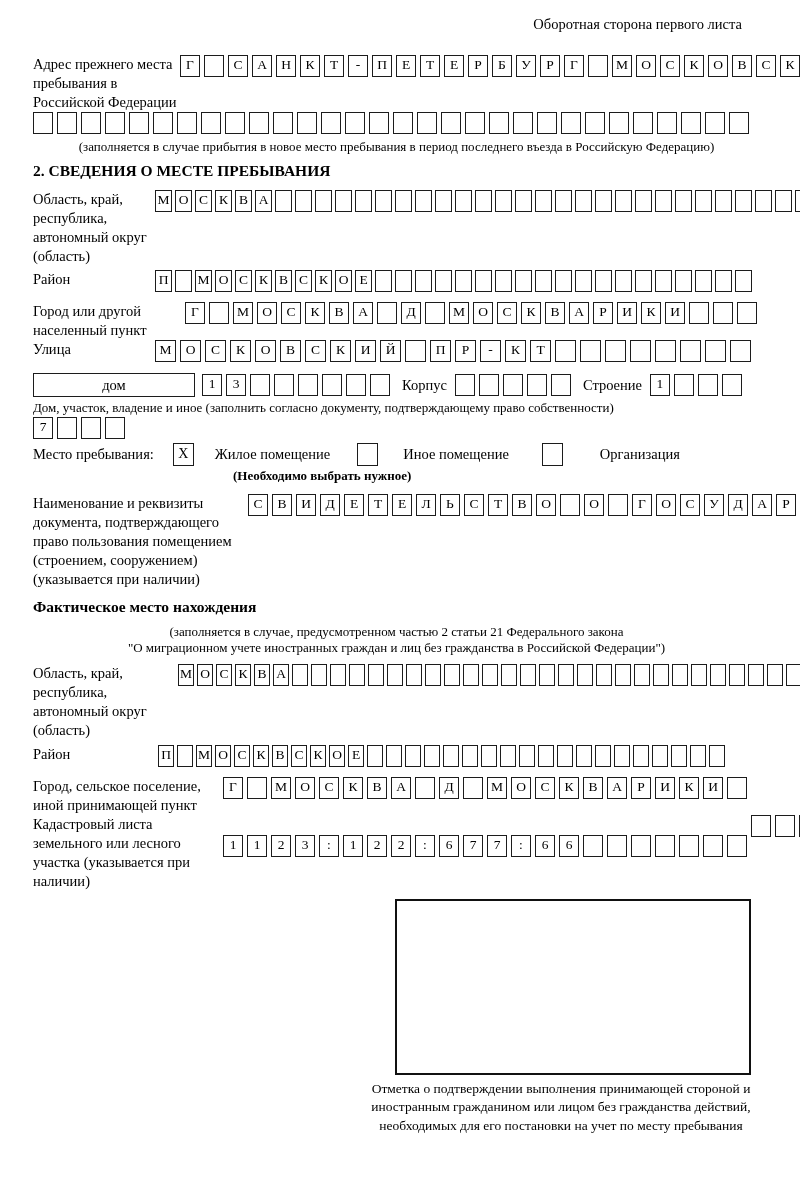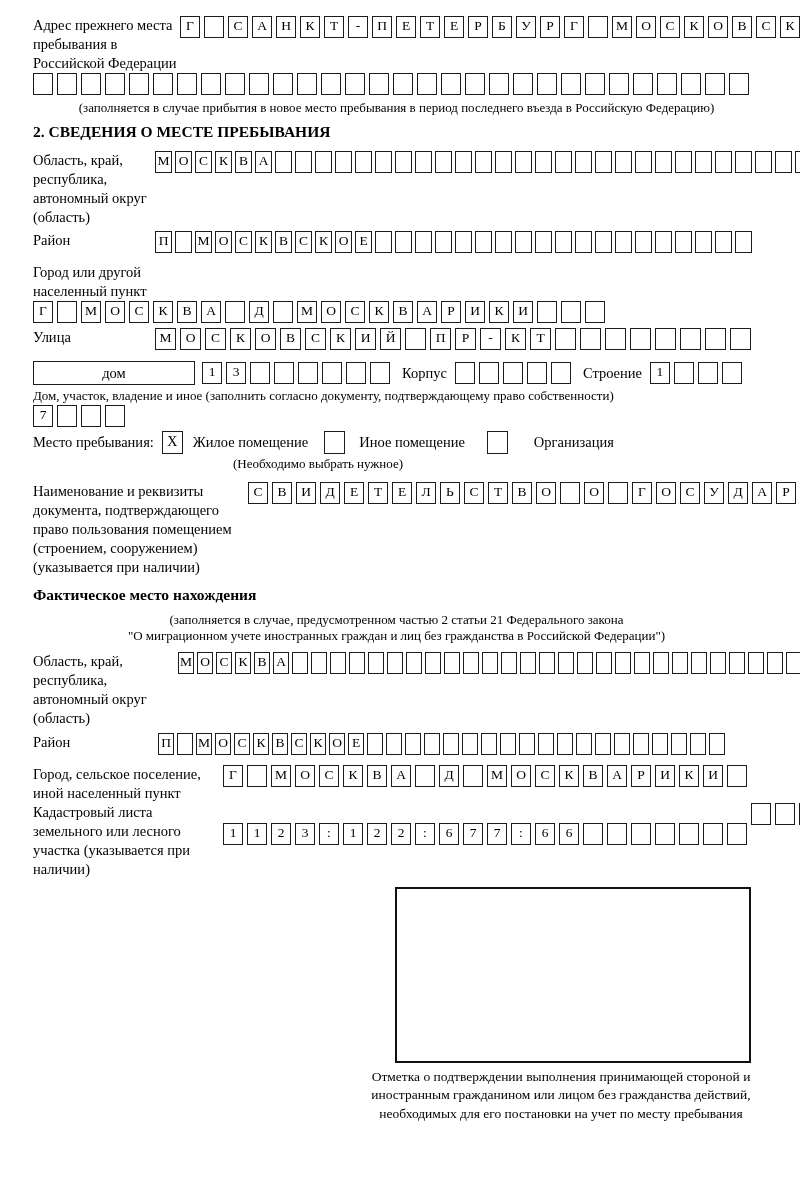--- a/index.html
+++ b/index.html
@@ -26,20 +26,21 @@
   .chk{box-sizing:border-box;width:21px;height:23px;border:1.6px solid #1c1c1c;display:inline-flex;
        align-items:center;justify-content:center;font-size:14px;flex:none;}
   .stamp{box-sizing:border-box;margin:8px 0 0 362px;width:356px;height:176px;border:2px solid #111;}
   .stampcap{margin:5px 0 0 330px;width:396px;text-align:center;font-size:13.5px;line-height:1.35;}
 </style>
 </head>
 <body>
 
 <div class="sheet">
 
+  <div class="hdr">Оборотная сторона первого листа</div>
 
   <div class="frow">
     <div class="flabel" style="width:147px;">Адрес прежнего места пребывания в Российской Федерации</div>
     <div class="cellcol">
       <div class="cells md"><span class="cell">Г</span><span class="cell"></span><span class="cell">С</span><span class="cell">А</span><span class="cell">Н</span><span class="cell">К</span><span class="cell">Т</span><span class="cell">-</span><span class="cell">П</span><span class="cell">Е</span><span class="cell">Т</span><span class="cell">Е</span><span class="cell">Р</span><span class="cell">Б</span><span class="cell">У</span><span class="cell">Р</span><span class="cell">Г</span><span class="cell"></span><span class="cell">М</span><span class="cell">О</span><span class="cell">С</span><span class="cell">К</span><span class="cell">О</span><span class="cell">В</span></div>
       <div class="cells md"><span class="cell">С</span><span class="cell">К</span><span class="cell">И</span><span class="cell">Й</span><span class="cell"></span><span class="cell">П</span><span class="cell">Р</span><span class="cell">-</span><span class="cell">К</span><span class="cell">Т</span><span class="cell"></span><span class="cell">С</span><span class="cell">Т</span><span class="cell">Р</span><span class="cell"></span><span class="cell">1</span><span class="cell">3</span><span class="cell"></span><span class="cell">К</span><span class="cell">В</span><span class="cell"></span><span class="cell">7</span><span class="cell"></span><span class="cell"></span></div>
       <div class="cells md"><span class="cell"></span><span class="cell"></span><span class="cell"></span><span class="cell"></span><span class="cell"></span><span class="cell"></span><span class="cell"></span><span class="cell"></span><span class="cell"></span><span class="cell"></span><span class="cell"></span><span class="cell"></span><span class="cell"></span><span class="cell"></span><span class="cell"></span><span class="cell"></span><span class="cell"></span><span class="cell"></span><span class="cell"></span><span class="cell"></span><span class="cell"></span><span class="cell"></span><span class="cell"></span><span class="cell"></span></div>
     </div>
   </div>
   <div class="cells md"><span class="cell"></span><span class="cell"></span><span class="cell"></span><span class="cell"></span><span class="cell"></span><span class="cell"></span><span class="cell"></span><span class="cell"></span><span class="cell"></span><span class="cell"></span><span class="cell"></span><span class="cell"></span><span class="cell"></span><span class="cell"></span><span class="cell"></span><span class="cell"></span><span class="cell"></span><span class="cell"></span><span class="cell"></span><span class="cell"></span><span class="cell"></span><span class="cell"></span><span class="cell"></span><span class="cell"></span><span class="cell"></span><span class="cell"></span><span class="cell"></span><span class="cell"></span><span class="cell"></span><span class="cell"></span></div>
@@ -53,21 +54,21 @@
       <div class="cells sm" style="margin-bottom:9px;"><span class="cell">М</span><span class="cell">О</span><span class="cell">С</span><span class="cell">К</span><span class="cell">В</span><span class="cell">А</span><span class="cell"></span><span class="cell"></span><span class="cell"></span><span class="cell"></span><span class="cell"></span><span class="cell"></span><span class="cell"></span><span class="cell"></span><span class="cell"></span><span class="cell"></span><span class="cell"></span><span class="cell"></span><span class="cell"></span><span class="cell"></span><span class="cell"></span><span class="cell"></span><span class="cell"></span><span class="cell"></span><span class="cell"></span><span class="cell"></span><span class="cell"></span><span class="cell"></span><span class="cell"></span><span class="cell"></span></div>
       <div class="cells sm"><span class="cell"></span><span class="cell"></span><span class="cell"></span><span class="cell"></span><span class="cell"></span><span class="cell"></span><span class="cell"></span><span class="cell"></span><span class="cell"></span><span class="cell"></span><span class="cell"></span><span class="cell"></span><span class="cell"></span><span class="cell"></span><span class="cell"></span><span class="cell"></span><span class="cell"></span><span class="cell"></span><span class="cell"></span><span class="cell"></span><span class="cell"></span><span class="cell"></span><span class="cell"></span><span class="cell"></span><span class="cell"></span><span class="cell"></span><span class="cell"></span><span class="cell"></span><span class="cell"></span><span class="cell"></span></div>
     </div>
   </div>
 
   <div class="frow" style="margin-bottom:5px;">
     <div class="flabel" style="width:122px;">Район</div>
     <div class="cells sm"><span class="cell">П</span><span class="cell"></span><span class="cell">М</span><span class="cell">О</span><span class="cell">С</span><span class="cell">К</span><span class="cell">В</span><span class="cell">С</span><span class="cell">К</span><span class="cell">О</span><span class="cell">Е</span><span class="cell"></span><span class="cell"></span><span class="cell"></span><span class="cell"></span><span class="cell"></span><span class="cell"></span><span class="cell"></span><span class="cell"></span><span class="cell"></span><span class="cell"></span><span class="cell"></span><span class="cell"></span><span class="cell"></span><span class="cell"></span><span class="cell"></span><span class="cell"></span><span class="cell"></span><span class="cell"></span><span class="cell"></span></div>
   </div>
 
-  <div class="frow" style="margin-bottom:0;flex-direction:column;">
+  <div class="frow" style="margin-bottom:0;">
     <div class="flabel" style="width:152px;">Город или другой населенный пункт</div>
     <div class="cells md"><span class="cell">Г</span><span class="cell"></span><span class="cell">М</span><span class="cell">О</span><span class="cell">С</span><span class="cell">К</span><span class="cell">В</span><span class="cell">А</span><span class="cell"></span><span class="cell">Д</span><span class="cell"></span><span class="cell">М</span><span class="cell">О</span><span class="cell">С</span><span class="cell">К</span><span class="cell">В</span><span class="cell">А</span><span class="cell">Р</span><span class="cell">И</span><span class="cell">К</span><span class="cell">И</span><span class="cell"></span><span class="cell"></span><span class="cell"></span></div>
   </div>
 
   <div class="frow" style="margin-bottom:6px;">
     <div class="flabel" style="width:122px;">Улица</div>
     <div class="cells lg"><span class="cell">М</span><span class="cell">О</span><span class="cell">С</span><span class="cell">К</span><span class="cell">О</span><span class="cell">В</span><span class="cell">С</span><span class="cell">К</span><span class="cell">И</span><span class="cell">Й</span><span class="cell"></span><span class="cell">П</span><span class="cell">Р</span><span class="cell">-</span><span class="cell">К</span><span class="cell">Т</span><span class="cell"></span><span class="cell"></span><span class="cell"></span><span class="cell"></span><span class="cell"></span><span class="cell"></span><span class="cell"></span><span class="cell"></span></div>
   </div>
 
   <div class="frow" style="align-items:center;margin-bottom:3px;">
@@ -77,30 +78,30 @@
     <div class="cells md" style="margin-bottom:0;"><span class="cell"></span><span class="cell"></span><span class="cell"></span><span class="cell"></span><span class="cell"></span></div>
     <div class="inlab">Строение</div>
     <div class="cells md" style="margin-bottom:0;"><span class="cell">1</span><span class="cell"></span><span class="cell"></span><span class="cell"></span></div>
   </div>
   <div class="cap" style="">Дом, участок, владение и иное (заполнить согласно документу, подтверждающему право собственности)</div>
 
   <div class="frow" style="align-items:center;margin-bottom:4px;">
     <div class="cells md" style="margin-bottom:0;"><span class="cell">7</span><span class="cell"></span><span class="cell"></span><span class="cell"></span></div>
   </div>
 
-  <div class="frow" style="align-items:center;">
+  <div class="frow" style="align-items:center;gap:11px;">
     <div class="flabel">Место пребывания:</div>
     <div class="chk" style="margin:0 10px 0 8px;">X</div>
     <div class="flabel">Жилое помещение</div>
     <div class="chk" style="margin:0 14px 0 16px;"></div>
     <div class="flabel">Иное помещение</div>
     <div class="chk" style="margin:0 26px 0 22px;"></div>
     <div class="flabel">Организация</div>
   </div>
-  <div class="cap" style="margin:2px 0 10px 200px;">(Необходимо выбрать нужное)</div>
+  <div class="cap" style="margin:2px 0 10px 200px;font-weight:bold;">(Необходимо выбрать нужное)</div>
 
   <div class="frow" style="margin-bottom:8px;">
     <div class="flabel" style="width:215px;">Наименование и реквизиты документа, подтверждающего право пользования помещением (строением, сооружением) (указывается при наличии)</div>
     <div class="cellcol">
       <div class="cells md" style="margin-bottom:7px;"><span class="cell">С</span><span class="cell">В</span><span class="cell">И</span><span class="cell">Д</span><span class="cell">Е</span><span class="cell">Т</span><span class="cell">Е</span><span class="cell">Л</span><span class="cell">Ь</span><span class="cell">С</span><span class="cell">Т</span><span class="cell">В</span><span class="cell">О</span><span class="cell"></span><span class="cell">О</span><span class="cell"></span><span class="cell">Г</span><span class="cell">О</span><span class="cell">С</span><span class="cell">У</span><span class="cell">Д</span></div>
       <div class="cells md" style="margin-bottom:7px;"><span class="cell">А</span><span class="cell">Р</span><span class="cell">С</span><span class="cell">Т</span><span class="cell">В</span><span class="cell">Е</span><span class="cell">Н</span><span class="cell">Н</span><span class="cell">О</span><span class="cell">Й</span><span class="cell"></span><span class="cell">Р</span><span class="cell">Е</span><span class="cell">Г</span><span class="cell">И</span><span class="cell">С</span><span class="cell">Т</span><span class="cell">Р</span><span class="cell">А</span><span class="cell">Ц</span><span class="cell">И</span></div>
       <div class="cells md"><span class="cell">И</span><span class="cell"></span><span class="cell">П</span><span class="cell">Р</span><span class="cell">А</span><span class="cell">В</span><span class="cell">А</span><span class="cell"></span><span class="cell">№</span><span class="cell">0</span><span class="cell">0</span><span class="cell">-</span><span class="cell">0</span><span class="cell">0</span><span class="cell">-</span><span class="cell">0</span><span class="cell">0</span><span class="cell">/</span><span class="cell">0</span><span class="cell">0</span><span class="cell">0</span></div>
     </div>
   </div>
 
@@ -115,21 +116,21 @@
       <div class="cells xs"><span class="cell"></span><span class="cell"></span><span class="cell"></span><span class="cell"></span><span class="cell"></span><span class="cell"></span><span class="cell"></span><span class="cell"></span><span class="cell"></span><span class="cell"></span><span class="cell"></span><span class="cell"></span><span class="cell"></span><span class="cell"></span><span class="cell"></span><span class="cell"></span><span class="cell"></span><span class="cell"></span><span class="cell"></span><span class="cell"></span><span class="cell"></span><span class="cell"></span><span class="cell"></span><span class="cell"></span><span class="cell"></span><span class="cell"></span><span class="cell"></span><span class="cell"></span><span class="cell"></span><span class="cell"></span></div>
     </div>
   </div>
 
   <div class="frow" style="margin-bottom:5px;">
     <div class="flabel" style="width:125px;">Район</div>
     <div class="cells xs"><span class="cell">П</span><span class="cell"></span><span class="cell">М</span><span class="cell">О</span><span class="cell">С</span><span class="cell">К</span><span class="cell">В</span><span class="cell">С</span><span class="cell">К</span><span class="cell">О</span><span class="cell">Е</span><span class="cell"></span><span class="cell"></span><span class="cell"></span><span class="cell"></span><span class="cell"></span><span class="cell"></span><span class="cell"></span><span class="cell"></span><span class="cell"></span><span class="cell"></span><span class="cell"></span><span class="cell"></span><span class="cell"></span><span class="cell"></span><span class="cell"></span><span class="cell"></span><span class="cell"></span><span class="cell"></span><span class="cell"></span></div>
   </div>
 
   <div class="frow" style="margin-bottom:0;">
-    <div class="flabel" style="width:190px;">Город, сельское поселение, иной населенный пункт</div>
+    <div class="flabel" style="width:190px;">Город, сельское поселение, иной принимающей пункт</div>
     <div class="cells md"><span class="cell">Г</span><span class="cell"></span><span class="cell">М</span><span class="cell">О</span><span class="cell">С</span><span class="cell">К</span><span class="cell">В</span><span class="cell">А</span><span class="cell"></span><span class="cell">Д</span><span class="cell"></span><span class="cell">М</span><span class="cell">О</span><span class="cell">С</span><span class="cell">К</span><span class="cell">В</span><span class="cell">А</span><span class="cell">Р</span><span class="cell">И</span><span class="cell">К</span><span class="cell">И</span><span class="cell"></span></div>
   </div>
 
   <div class="frow">
     <div class="flabel" style="width:190px;">Кадастровый листа земельного или лесного участка (указывается при наличии)</div>
     <div class="cellcol">
       <div class="cells md" style="margin:20px 0 8px 0;"><span class="cell">1</span><span class="cell">1</span><span class="cell">2</span><span class="cell">3</span><span class="cell">:</span><span class="cell">1</span><span class="cell">2</span><span class="cell">2</span><span class="cell">:</span><span class="cell">6</span><span class="cell">7</span><span class="cell">7</span><span class="cell">:</span><span class="cell">6</span><span class="cell">6</span><span class="cell"></span><span class="cell"></span><span class="cell"></span><span class="cell"></span><span class="cell"></span><span class="cell"></span><span class="cell"></span></div>
       <div class="cells md"><span class="cell"></span><span class="cell"></span><span class="cell"></span><span class="cell"></span><span class="cell"></span><span class="cell"></span><span class="cell"></span><span class="cell"></span><span class="cell"></span><span class="cell"></span><span class="cell"></span><span class="cell"></span><span class="cell"></span><span class="cell"></span><span class="cell"></span><span class="cell"></span><span class="cell"></span><span class="cell"></span><span class="cell"></span><span class="cell"></span><span class="cell"></span><span class="cell"></span></div>
     </div>
   </div>

